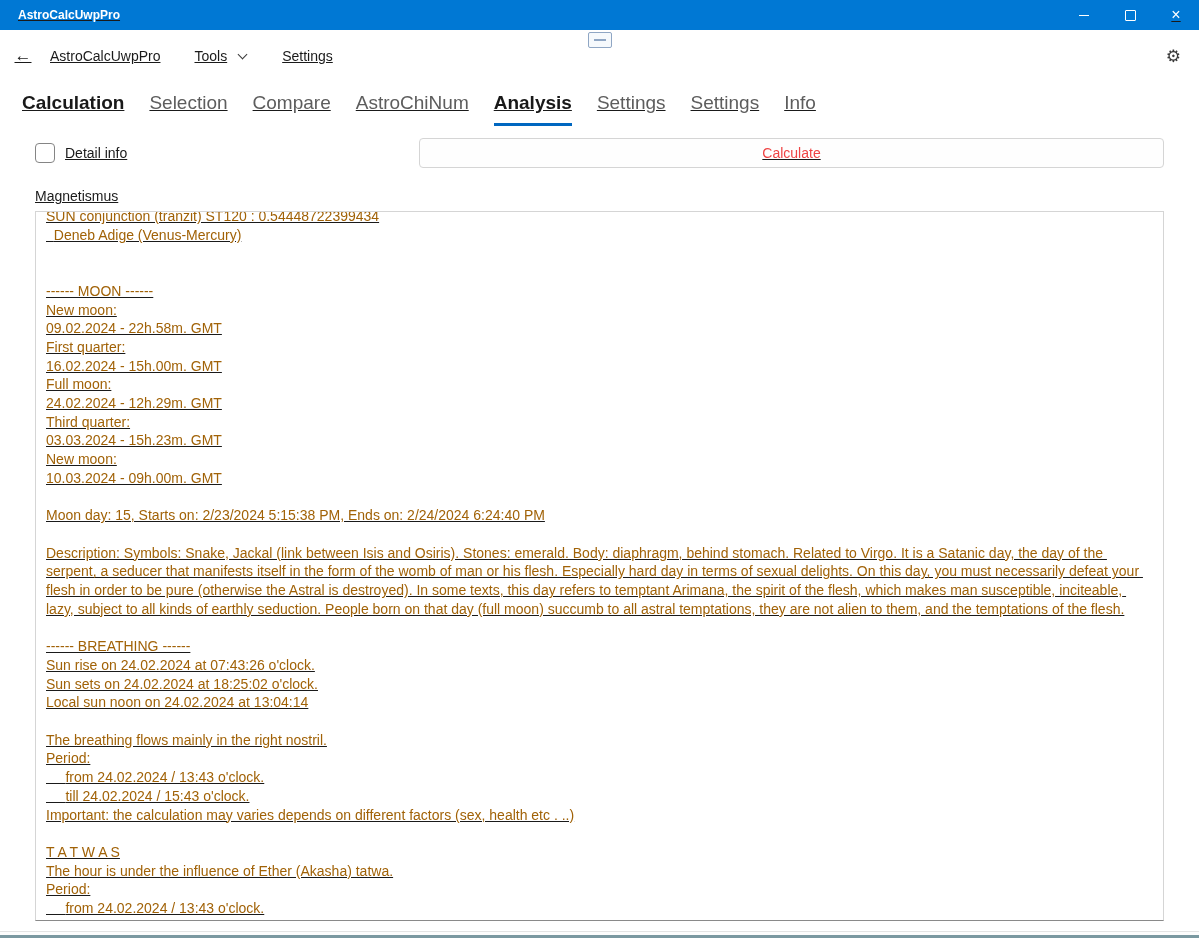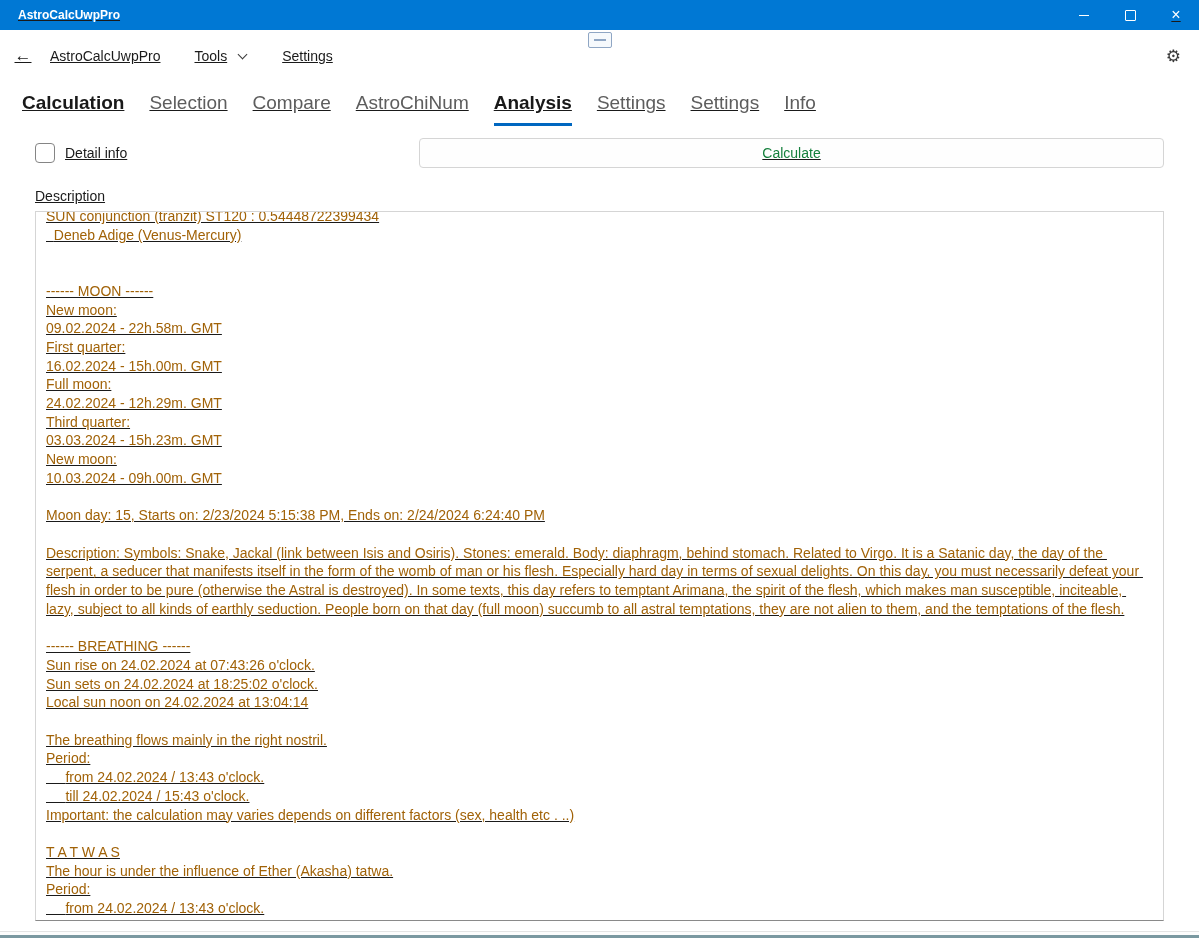--- a/index.html
+++ b/index.html
@@ -35,21 +35,21 @@
   .tabs { display:flex; gap:25px; padding:10px 0 0 22px; align-items:flex-end; }
   .tab { font-size:19px; color:#5d5d5d; padding-bottom:9px; border-bottom:3px solid transparent; }
   .tab.emphasis { color:#191919; font-weight:700; }
   .tab.selected { color:#191919; font-weight:700; border-bottom-color:#0067c0; }
 
   
   .controls-row { display:flex; align-items:center; margin:12px 35px 0 35px; }
   .checkbox-group { display:flex; align-items:center; }
   .checkbox { width:20px; height:20px; border:1px solid #858585; border-radius:4px; background:#ffffff; display:inline-block; box-sizing:border-box; }
   .checkbox-label { font-size:14px; margin-left:10px; }
-  .calculate-btn { margin-left:auto; width:745px; height:30px; border:1px solid #d5d5d5; border-radius:4px; background:#fefefe; font-size:14px; color:#15803d; font-family:inherit; }
+  .calculate-btn { margin-left:auto; width:745px; height:30px; border:1px solid #d5d5d5; border-radius:4px; background:#fefefe; font-size:14px; color:#ef4444; font-family:inherit; }
 
   
   .section-label { font-size:14px; margin:20px 0 7px 35px; }
   .output-box { margin:0 35px; height:710px; border:1px solid #d5d5d5; border-bottom-color:#8a8a8a; background:#ffffff; overflow:hidden; padding:0 10px; box-sizing:border-box; }
   .output-text { font-size:14px; line-height:18.7px; white-space:pre-wrap; margin-top:-5px; color:#a16207; }
 
   
   .bottom-bar { position:absolute; left:0; right:0; bottom:0; height:6px; background:#fcfcfc; border-top:1px solid #e3e3e3; display:flex; align-items:flex-end; }
   .bottom-thumb { height:3px; width:100%; background:#7a98a0; display:block; }
 </style>
@@ -105,21 +105,21 @@
   </div>
 
   <div class="controls-row">
     <div class="checkbox-group">
       <span class="checkbox"></span>
       <span class="checkbox-label">Detail info</span>
     </div>
     <button class="calculate-btn">Calculate</button>
   </div>
 
-  <div class="section-label">Description</div>
+  <div class="section-label">Magnetismus</div>
 
   <div class="output-box">
     <div class="output-text">SUN conjunction (tranzit) ST120 : 0.54448722399434
   Deneb Adige (Venus-Mercury)
 
 
 ------ MOON ------
 New moon:
 09.02.2024 - 22h.58m. GMT
 First quarter:

